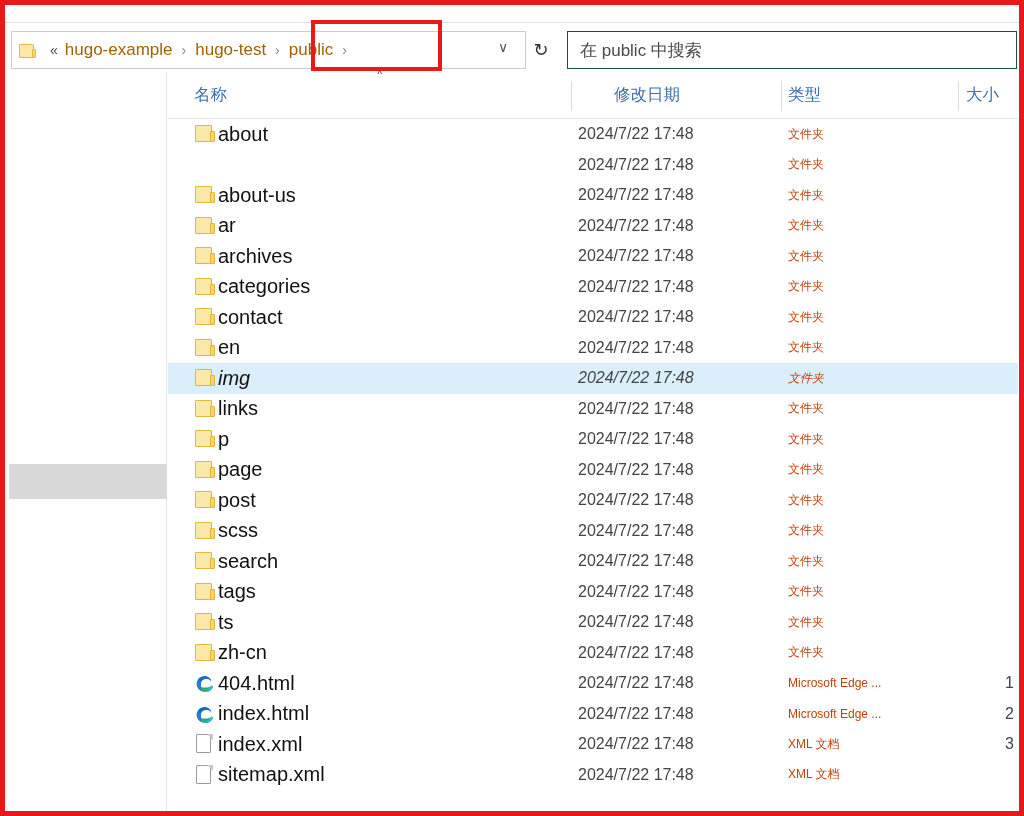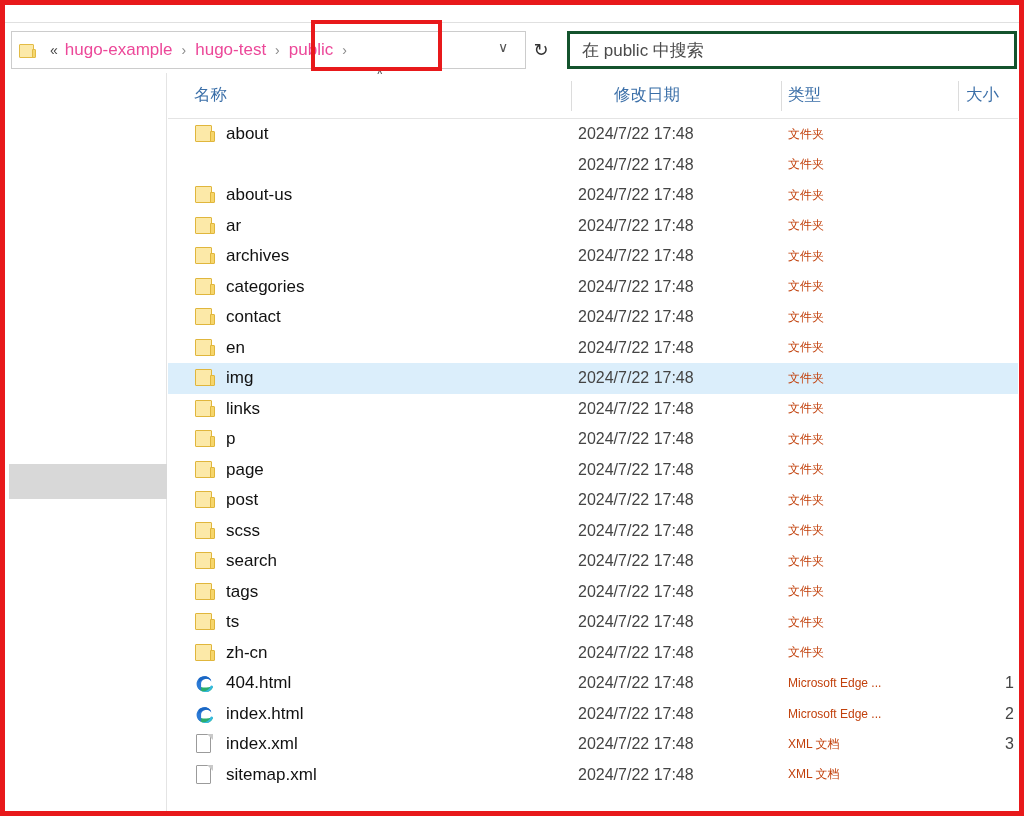--- a/index.html
+++ b/index.html
@@ -76,21 +76,21 @@
   }
   .folder-icon-sm .tab {
     position: absolute; right: 0px; top: 6px;
     width: 4px; height: 9px;
     background: #f5d76e;
     border: 1.5px solid #e3bb45;
     border-radius: 0 1px 1px 0;
   }
   .crumb {
     font-size: 17px;
-    color: #ec4899;
+    color: #a16207;
     white-space: nowrap;
     padding: 0 1px;
   }
   .crumb-sep {
     font-size: 14px;
     color: #8a8a8a;
     padding: 0 8px;
     white-space: nowrap;
   }
   .crumb-chevrons {
@@ -109,21 +109,21 @@
     position: absolute;
     left: 522px; top: 5px;
     width: 26px; height: 38px;
     display: flex; align-items: center; justify-content: center;
     font-size: 18px; color: #333;
   }
   .search-box {
     position: absolute;
     left: 561px; top: 5px;
     width: 450px; height: 38px;
-    border: 3px solid #14532d;
+    border: 1px solid #14532d;
     background: #fff;
     display: flex; align-items: center;
     padding-left: 12px;
   }
   .search-box .ph {
     font-size: 17px;
     color: #4a4a4a;
     white-space: nowrap;
   }
   
@@ -193,30 +193,30 @@
   
   .rows {
     position: absolute;
     left: 0; top: 46px; width: 850px; height: 692px;
   }
   .row {
     position: relative;
     height: 30.5px;
     width: 850px;
   }
-  .row.selected { background: #dbeefb; }
+  .row.selected { background: #dbeefb; font-style: italic; }
   .cell-name {
     position: absolute;
     left: 26px; top: 0; height: 30.5px;
     display: flex; align-items: center;
   }
   .cell-name .label {
-    font-size: 17px;
+    font-size: 20px;
     color: #111;
-    margin-left: 10px;
+    margin-left: 2px;
     white-space: nowrap;
   }
   .cell-date {
     position: absolute;
     left: 410px; top: 0; height: 30.5px;
     display: flex; align-items: center;
     font-size: 16px; color: #444; white-space: nowrap;
   }
   .cell-type {
     position: absolute;

